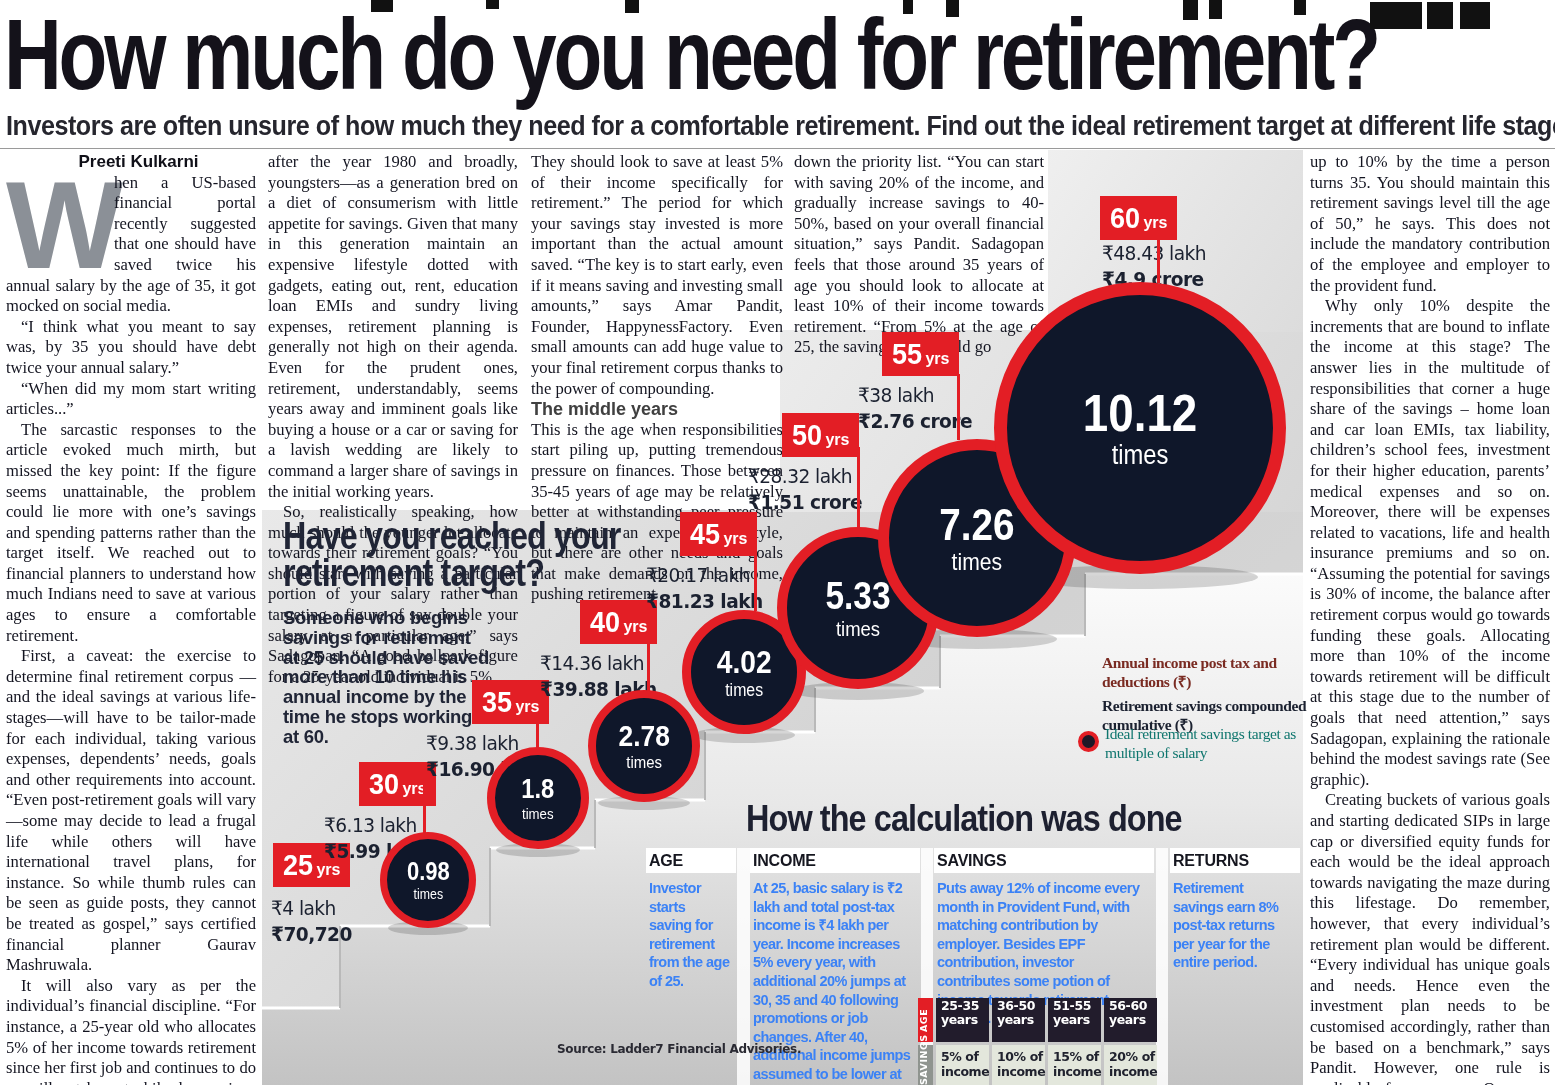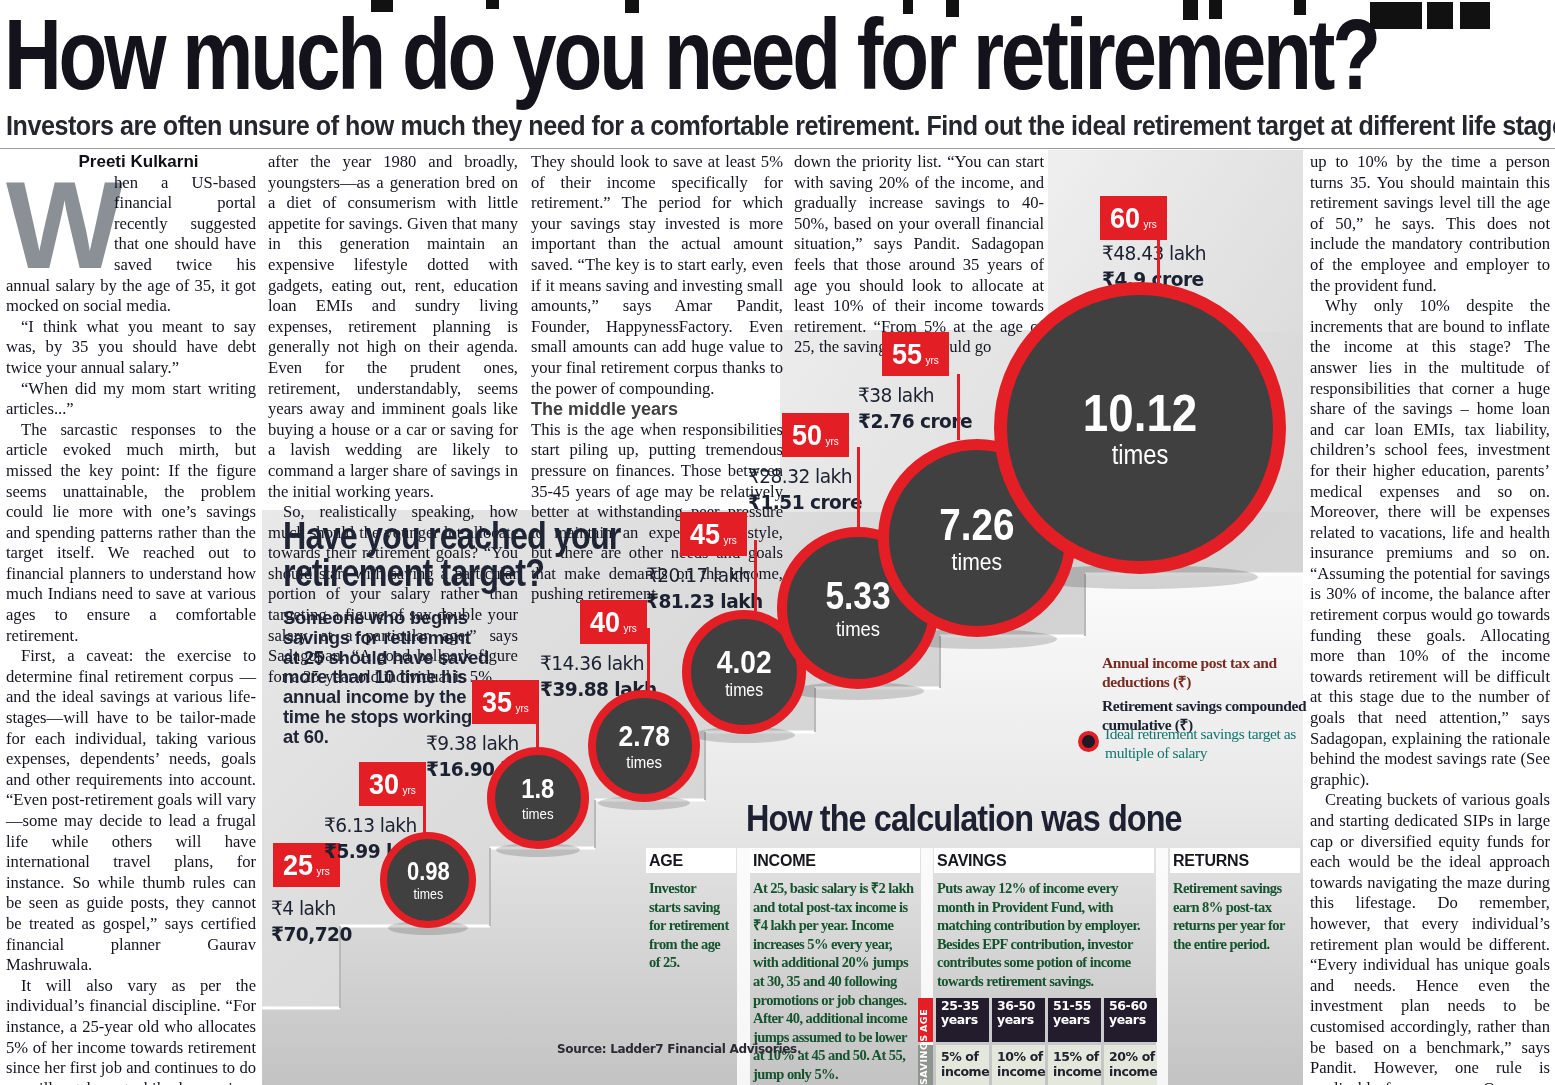--- a/index.html
+++ b/index.html
@@ -42,28 +42,28 @@
   .ig-title{position:absolute;left:283px;top:518px;width:412px;
             font-weight:800;font-size:38px;line-height:37px;letter-spacing:-1px;
             color:#202536;transform:scaleX(.85);transform-origin:0 0;}
   .ig-intro{position:absolute;left:283px;top:608px;width:206px;
             font-weight:700;font-size:18.5px;line-height:19.8px;letter-spacing:-.3px;
             color:#202536;}
 
   .yrsbox{position:absolute;background:#e31e25;color:#fff;height:44px;
           display:flex;align-items:baseline;padding:4px 10px 0 10px;box-sizing:border-box;}
   .yrs-num{font-size:30px;font-weight:800;line-height:36px;transform:scaleX(.9);transform-origin:0 50%;}
-  .yrs-suf{font-size:10px;font-weight:400;margin-left:0px;}
+  .yrs-suf{font-size:16px;font-weight:700;margin-left:0px;}
   .amts{position:absolute;color:#1b2130;transform:scaleX(.93);transform-origin:0 0;
         font-family:"DejaVu Sans",sans-serif;white-space:nowrap;}
   .amt{font-size:20px;line-height:26px;letter-spacing:-.6px;font-weight:500;}
   .amt.b{font-weight:700;}
   .connector{position:absolute;width:3px;background:#e31e25;}
 
-  .bubble{position:absolute;border-radius:50%;background:#404040;border-style:solid;
+  .bubble{position:absolute;border-radius:50%;background:#0f172a;border-style:solid;
           border-color:#e31e25;box-sizing:border-box;display:flex;align-items:center;
           justify-content:center;color:#fff;}
   .bt{text-align:center;transform:scaleX(.88);}
   .mult{font-weight:800;line-height:1;}
   .times{font-weight:400;margin-top:3px;line-height:1;}
   .b30{left:380px;top:832px;width:96px;height:96px;border-width:7px;}  .b30 .mult{font-size:25px;} .b30 .times{font-size:14px;}
   .b35{left:487px;top:747px;width:102px;height:102px;border-width:8px;} .b35 .mult{font-size:27px;} .b35 .times{font-size:15px;}
   .b40{left:588px;top:690px;width:112px;height:112px;border-width:8px;} .b40 .mult{font-size:30px;} .b40 .times{font-size:17px;}
   .b45{left:682px;top:610px;width:124px;height:124px;border-width:9px;} .b45 .mult{font-size:32px;} .b45 .times{font-size:18px;}
   .b50{left:777px;top:527px;width:162px;height:162px;border-width:10px;} .b50 .mult{font-size:38px;} .b50 .times{font-size:21px;}
@@ -78,22 +78,22 @@
           background:#1e1827;border:4px solid #e31e25;box-sizing:border-box;}
 
   
   .calc-title{position:absolute;left:746px;top:798px;white-space:nowrap;
               font-weight:800;font-size:36px;letter-spacing:-1px;color:#1d2030;
               transform:scaleX(.9);transform-origin:0 0;}
   .gutter{position:absolute;top:848px;height:237px;background:rgba(255,255,255,.85);}
   .calc-col{position:absolute;top:848px;}
   .calc-head{background:#ffffff;font-weight:800;font-size:16px;color:#15161f;
              height:25px;line-height:25px;padding-left:3px;letter-spacing:-.2px;}
-  .calc-body{font-family:Liberation Serif, serif;font-weight:700;font-size:14.5px;
-             line-height:18.6px;color:#14532d;letter-spacing:-.55px;padding:6px 6px 0 3px;}
+  .calc-body{font-family:Liberation Sans, sans-serif;font-weight:700;font-size:14.5px;
+             line-height:18.6px;color:#3b82f6;letter-spacing:-.55px;padding:6px 6px 0 3px;}
   .mini-table{position:absolute;left:918px;top:998px;display:grid;
               grid-template-columns:15px 53px 53px 53px 53px;grid-template-rows:44px 40px;
               gap:3px 3px;font-family:"DejaVu Sans",sans-serif;}
   .rot{writing-mode:vertical-rl;transform:rotate(180deg);color:#fff;font-weight:700;
        font-size:9.5px;text-align:center;letter-spacing:.5px;}
   .rot.age{background:#e31e25;}
   .rot.sav{background:#8f948f;}
   .mcell-h{background:#221c2c;color:#fff;font-weight:700;font-size:12.5px;line-height:14px;
            padding:1px 0 0 5px;letter-spacing:-.4px;}
   .mcell-v{background:#e3e7dc;color:#20222e;font-weight:700;font-size:12.5px;line-height:15px;

